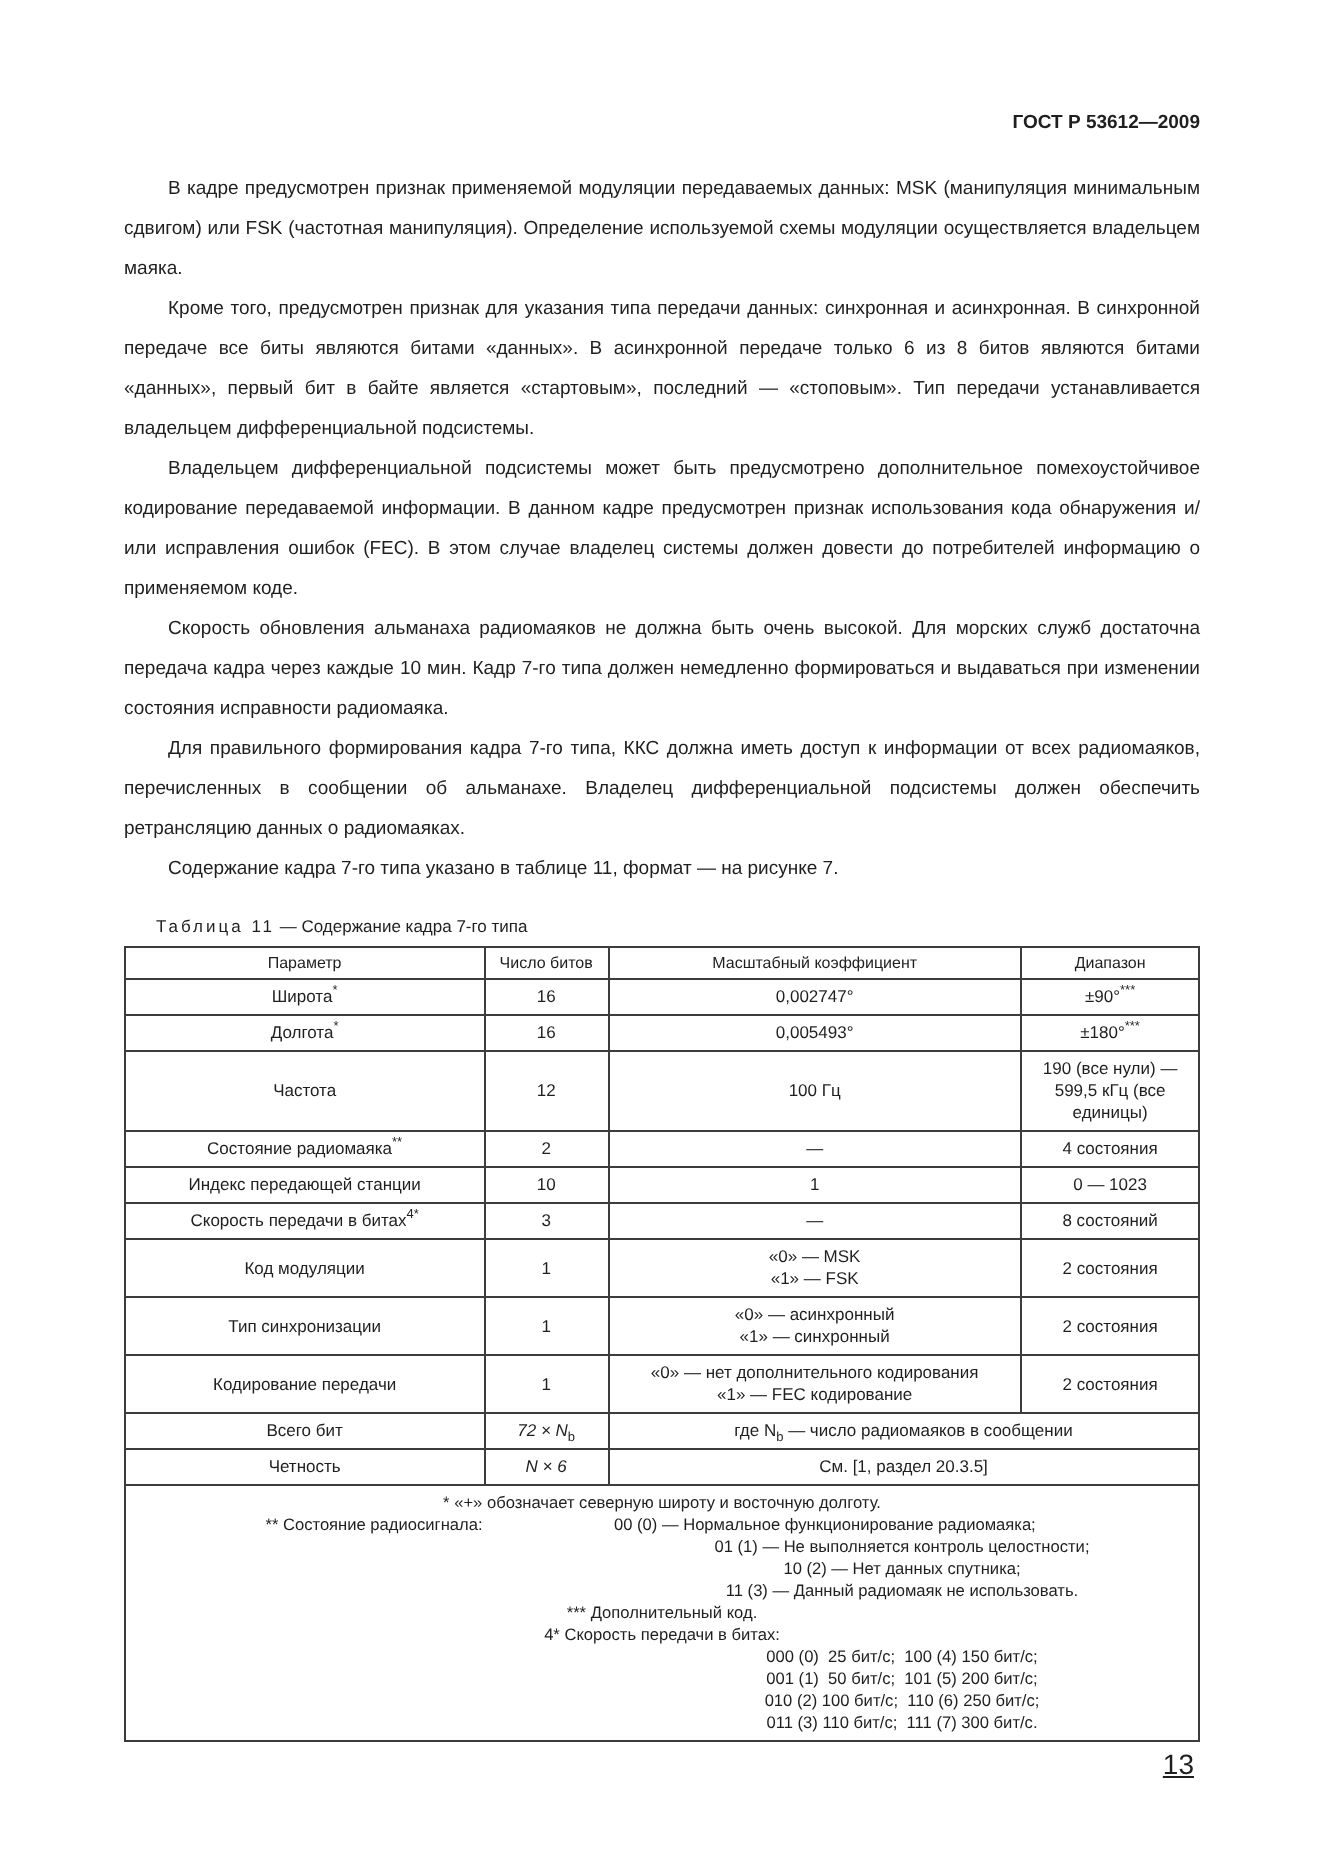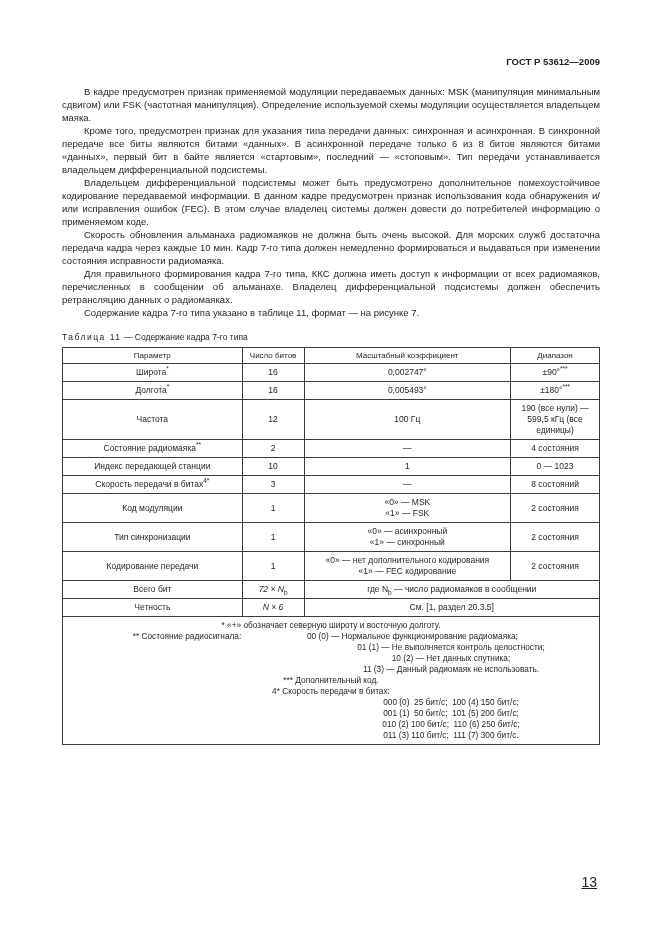--- a/index.html
+++ b/index.html
@@ -17,28 +17,28 @@
     text-align:right;
     font-weight:bold;
     font-size:9.5px;
     margin-bottom:18px;
   }
   .body-text p{
     margin:0;
     text-indent:22px;
     text-align:justify;
     font-size:9.5px;
-    line-height:13px;
+    line-height:20px;
   }
   .table-caption{
     margin-top:13px;
     margin-bottom:5px;
     font-size:8.5px;
   }
-  .cap-label{letter-spacing:1.5px;}
+  .cap-label{letter-spacing:1.5px;margin-left:16px;}
   table.params{
     border-collapse:collapse;
     width:538px;
     font-size:8.5px;
     color:#1f1f1f;
   }
   table.params th, table.params td{
     border:1px solid #3c3c3c;
     padding:3px 4px;
     text-align:center;

